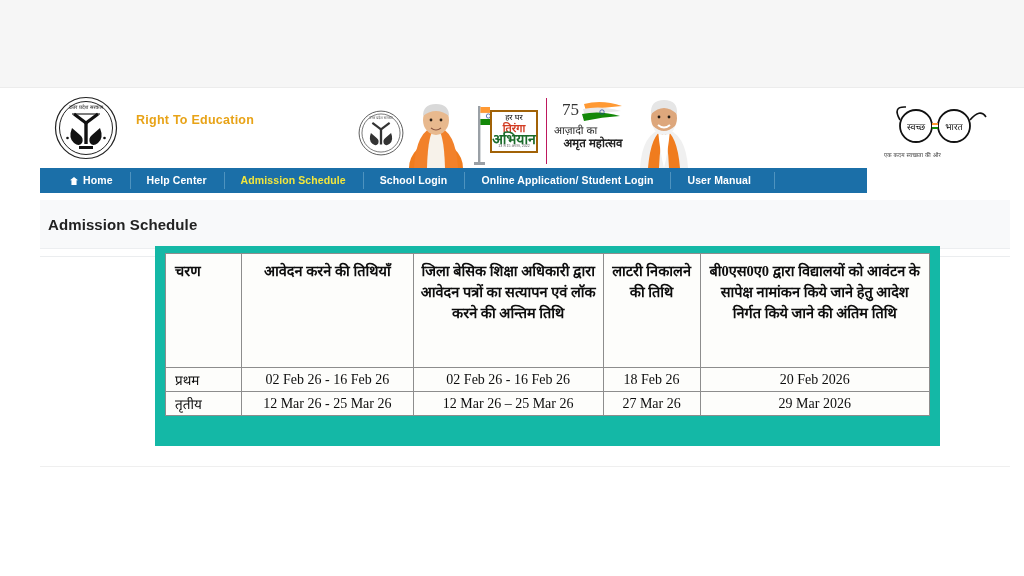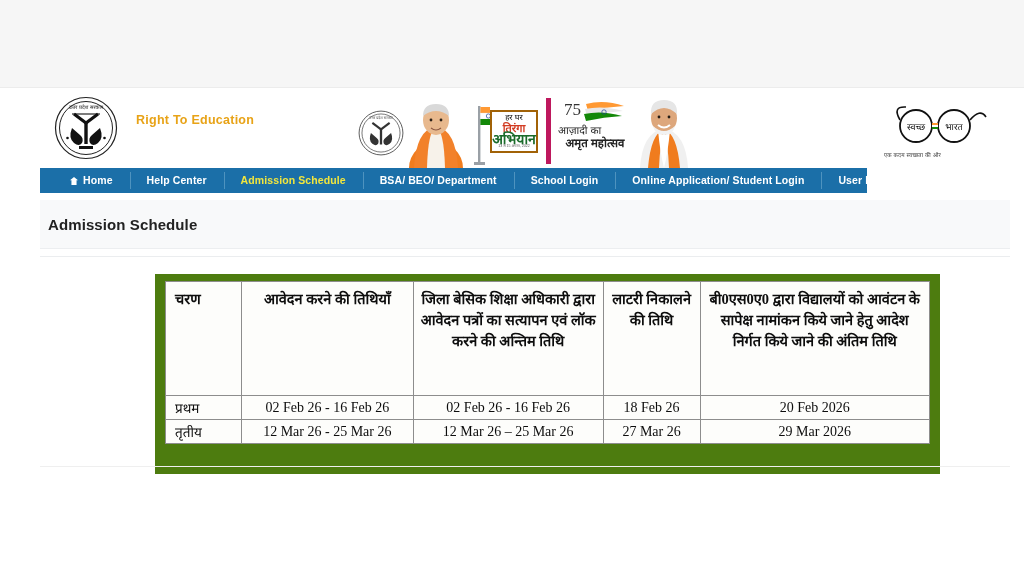--- a/index.html
+++ b/index.html
@@ -53,21 +53,21 @@
   }
   .person svg { display: block; position:absolute; bottom:0; left:0; }
 
   .tiranga {
     width: 72px; height: 70px; position: relative; flex: none;
     margin-left: 2px;
   }
   .amrit {
     width: 86px; height: 66px; position: relative; flex: none;
     margin-left: 4px; margin-bottom: 4px;
-    border-left: 5px solid #be185d; padding-left: 7px;
+    border-left: 1px solid #be185d; padding-left: 7px;
   }
   .amrit-t1 { font-size: 10.5px; color: #222; text-align:left; line-height:13px; margin-top:2px;}
   .amrit-t2 { font-size: 11.5px; color: #222; text-align:center; line-height:13px; font-weight:600;}
 
   .tiranga-box {
     width: 48px; background: #ffffff; border: 2px solid #a16207;
     text-align: center; padding: 1px 0 2px;
     position: absolute; left: 20px; top: 12px;
   }
   .tir-l1 { font-size: 8px; color: #111; line-height: 9px; }
@@ -117,22 +117,22 @@
     margin-left: 8px; font-size: 15px; font-weight: bold; color: #222222;
     letter-spacing: .1px;
   }
   .panel-rule {
     position: absolute; left: 40px; top: 256px; width: 970px; height: 1px;
     background: #ebedef;
   }
 
   
   .table-wrap {
-    position: absolute; left: 155px; top: 274px; width: 785px; height: 200px;
-    background: #4d7c0f;
+    position: absolute; left: 155px; top: 246px; width: 785px; height: 200px;
+    background: #14b8a6;
   }
   table.sched {
     position: absolute; left: 10px; top: 7px;
     width: 765px;
     border-collapse: collapse;
     background: #fdfdfb;
     font-family: "Liberation Serif", "DejaVu Serif", serif;
   }
   table.sched th, table.sched td {
     border: 1px solid #8d8d8d;
@@ -280,21 +280,20 @@
   <div class="navbar">
     <div class="nav-item first">
       <span class="home-ico">
         <svg width="8" height="8" viewBox="0 0 10 10">
             <path d="M5 0 L10 4 H8.2 V10 H1.8 V4 H0 Z" fill="#fff"></path>
           </svg>
       </span><span>Home</span>
     </div>
     <div class="nav-item">Help Center</div>
     <div class="nav-item active">Admission Schedule</div>
-    <div class="nav-item">BSA/ BEO/ Department</div>
     <div class="nav-item">School Login</div>
     <div class="nav-item">Online Application/ Student Login</div>
     <div class="nav-item">User Manual</div>
     <div class="nav-end-divider"></div>
   </div>
 
   <div class="title-panel">
     <div class="page-title">Admission Schedule</div>
   </div>
   <div class="panel-rule"></div>

